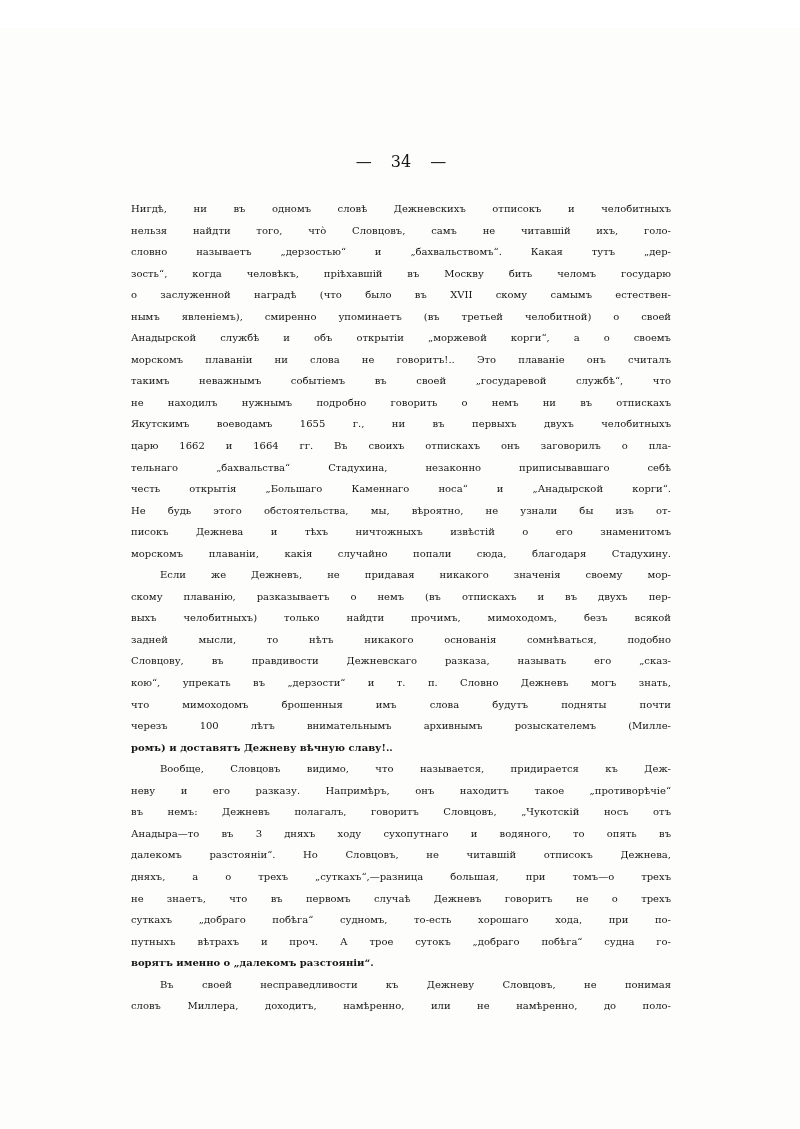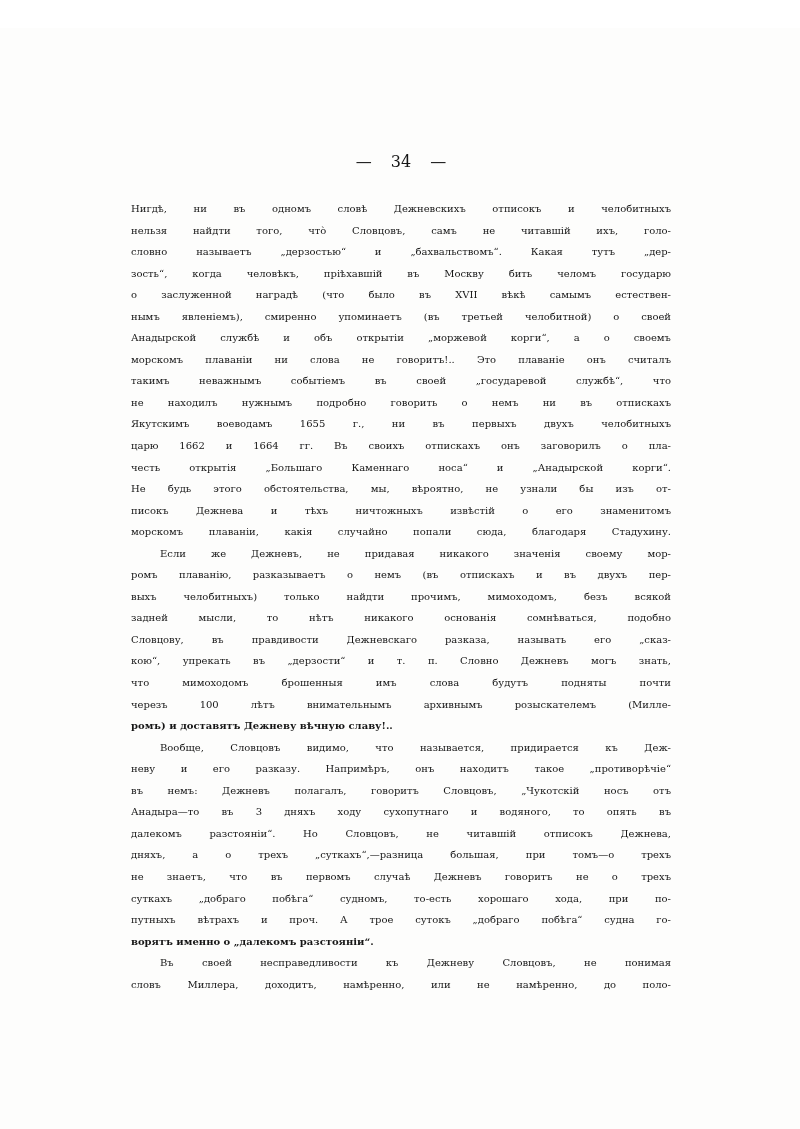--- a/index.html
+++ b/index.html
@@ -56,36 +56,37 @@
 <body>
 
 <div class="page">
   <div class="page-header">— 34 —</div>
   <div class="text-block" id="text-block">
       <div class="para">
         <div class="line">Нигдѣ, ни въ одномъ словѣ Дежневскихъ отписокъ и челобитныхъ</div>
         <div class="line">нельзя найдти того, что̀ Словцовъ, самъ не читавшій ихъ, голо-</div>
         <div class="line">словно называетъ „дерзостью“ и „бахвальствомъ“. Какая тутъ „дер-</div>
         <div class="line">зость“, когда человѣкъ, пріѣхавшій въ Москву бить челомъ государю</div>
-        <div class="line">о заслуженной наградѣ (что было въ XVII вѣкѣ самымъ естествен-</div>
+        <div class="line">о заслуженной наградѣ (что было въ XVII скому самымъ естествен-</div>
         <div class="line">нымъ явленіемъ), смиренно упоминаетъ (въ третьей челобитной) о своей</div>
         <div class="line">Анадырской службѣ и объ открытіи „моржевой корги“, а о своемъ</div>
         <div class="line">морскомъ плаваніи ни слова не говоритъ!.. Это плаваніе онъ считалъ</div>
         <div class="line">такимъ неважнымъ событіемъ въ своей „государевой службѣ“, что</div>
         <div class="line">не находилъ нужнымъ подробно говорить о немъ ни въ отпискахъ</div>
         <div class="line">Якутскимъ воеводамъ 1655 г., ни въ первыхъ двухъ челобитныхъ</div>
         <div class="line">царю 1662 и 1664 гг. Въ своихъ отпискахъ онъ заговорилъ о пла-</div>
+        <div class="line">тельнаго „бахвальства“ Стадухина, незаконно приписывавшаго себѣ</div>
         <div class="line">честь открытія „Большаго Каменнаго носа“ и „Анадырской корги“.</div>
         <div class="line">Не будь этого обстоятельства, мы, вѣроятно, не узнали бы изъ от-</div>
         <div class="line">писокъ Дежнева и тѣхъ ничтожныхъ извѣстій о его знаменитомъ</div>
         <div class="line">морскомъ плаваніи, какія случайно попали сюда, благодаря Стадухину.</div>
       </div>
       <div class="para">
         <div class="line indent">Если же Дежневъ, не придавая никакого значенія своему мор-</div>
-        <div class="line">ромъ плаванію, разказываетъ о немъ (въ отпискахъ и въ двухъ пер-</div>
+        <div class="line">скому плаванію, разказываетъ о немъ (въ отпискахъ и въ двухъ пер-</div>
         <div class="line">выхъ челобитныхъ) только найдти прочимъ, мимоходомъ, безъ всякой</div>
         <div class="line">задней мысли, то нѣтъ никакого основанія сомнѣваться, подобно</div>
         <div class="line">Словцову, въ правдивости Дежневскаго разказа, называть его „сказ-</div>
         <div class="line">кою“, упрекать въ „дерзости“ и т. п. Словно Дежневъ могъ знать,</div>
         <div class="line">что мимоходомъ брошенныя имъ слова будутъ подняты почти</div>
         <div class="line">черезъ 100 лѣтъ внимательнымъ архивнымъ розыскателемъ (Милле-</div>
         <div class="line flush">ромъ) и доставятъ Дежневу вѣчную славу!..</div>
       </div>
       <div class="para">
         <div class="line indent">Вообще, Словцовъ видимо, что называется, придирается къ Деж-</div>

